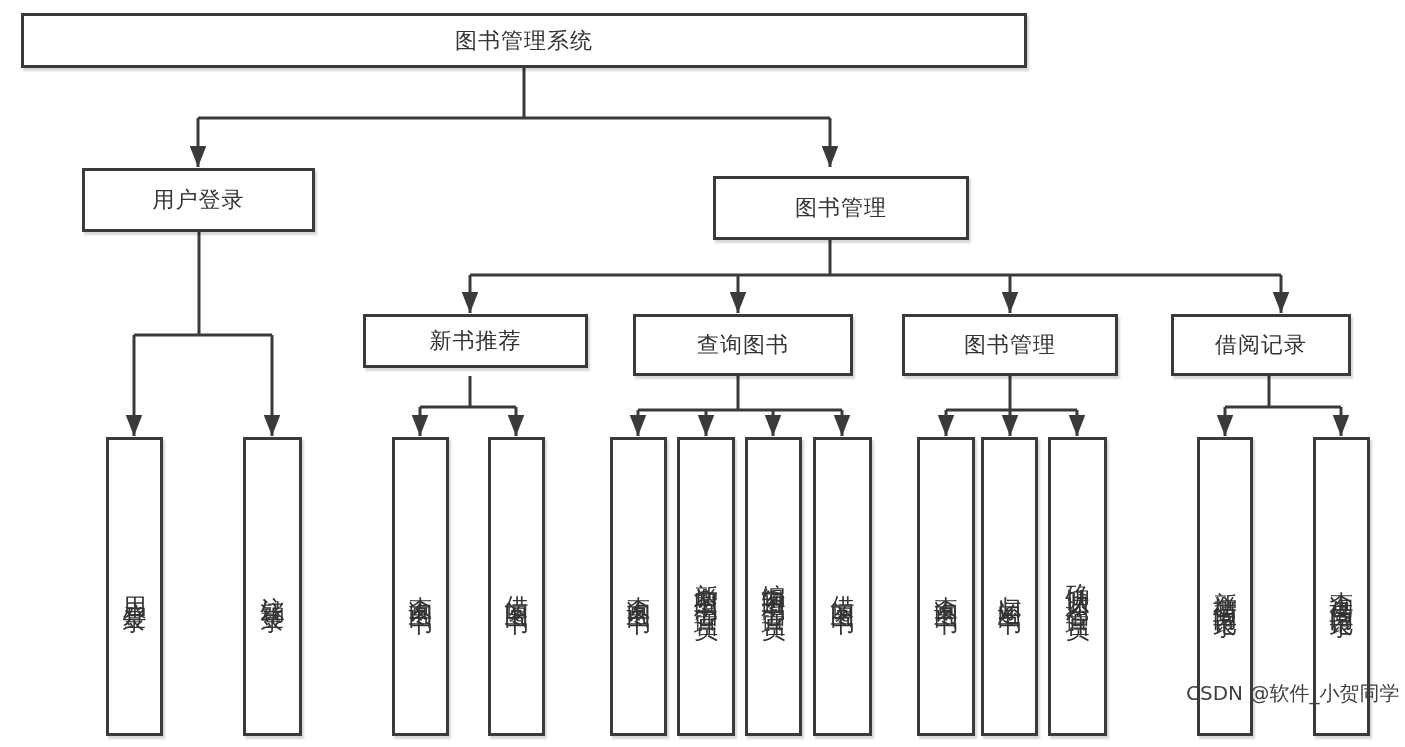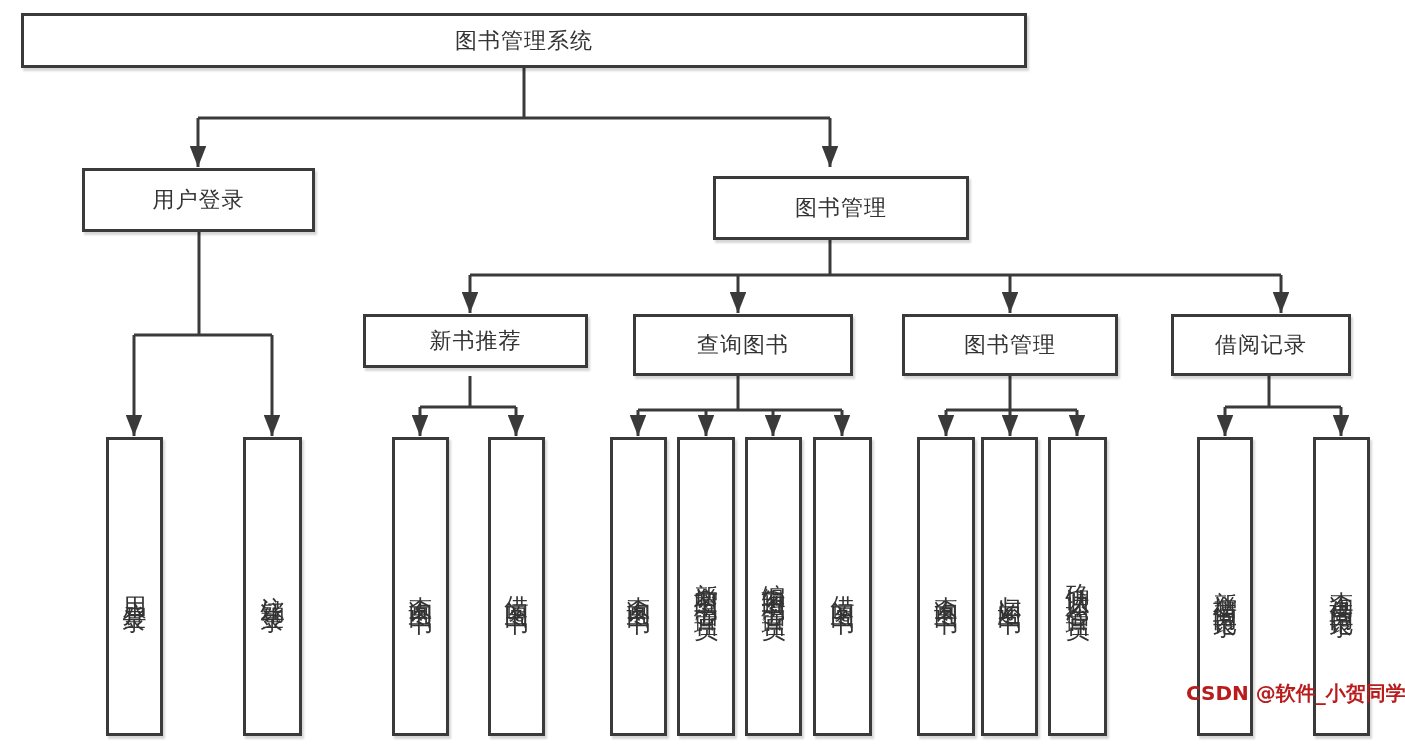--- a/index.html
+++ b/index.html
@@ -28,24 +28,23 @@
     text-orientation:mixed;
     font-size:24px;
     letter-spacing:5px;
     line-height:1;
     color:#333333;
   }
   .watermark{
     position:absolute;
     left:1186px;top:680px;
     font-size:20px;
-    color:#b91c1c;
+    color:#404040;
     z-index:3;
     white-space:nowrap;
-    font-weight:bold;
   }
 </style>
 </head>
 <body>
 
 <div class="stage">
 
   <svg class="connectors" width="1405" height="747" viewBox="0 0 1405 747">
     <defs>
       <marker id="arw" viewBox="0 0 7 5.5" refX="7" refY="2.75" markerWidth="7" markerHeight="5.5" orient="auto" markerUnits="strokeWidth">

